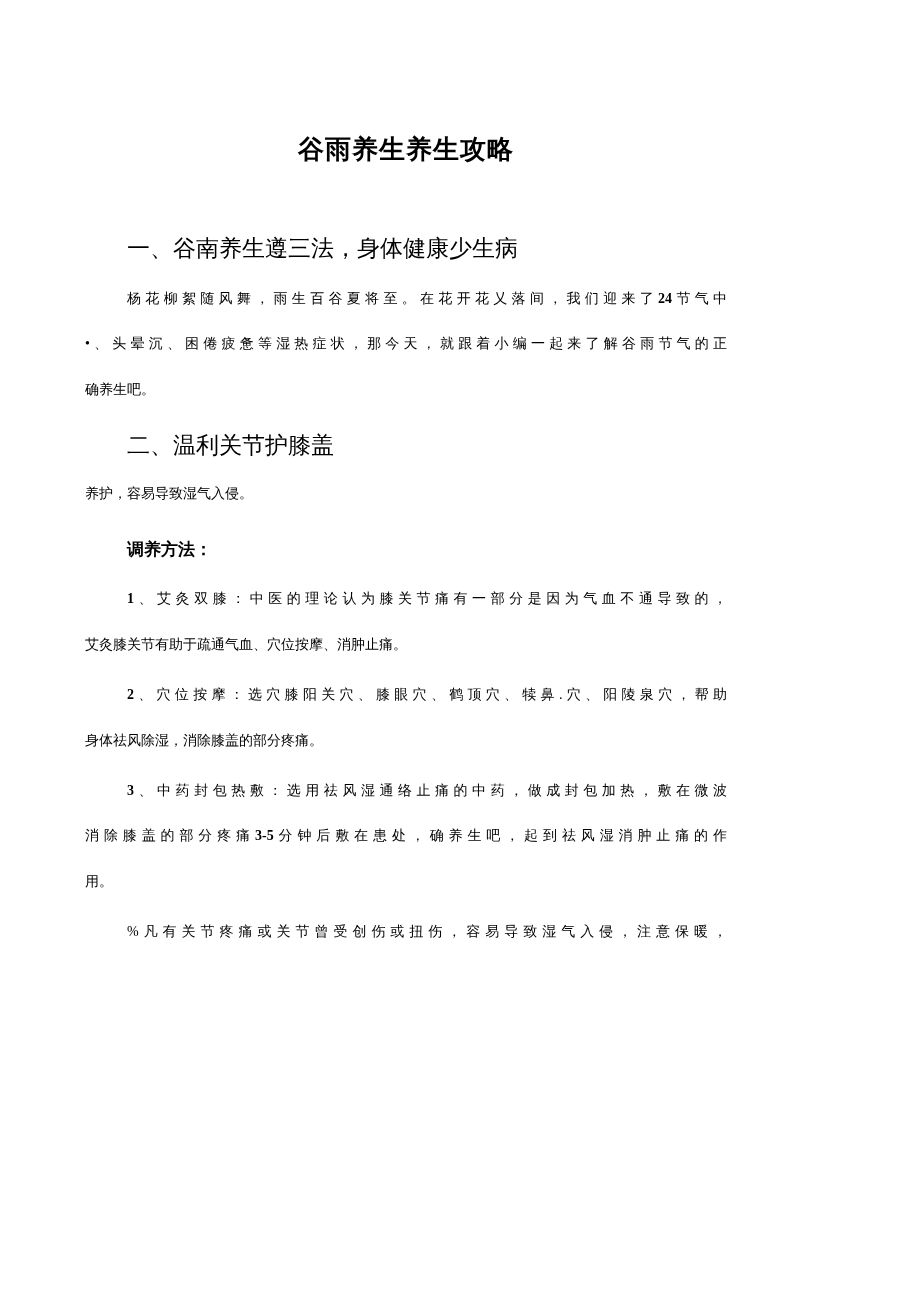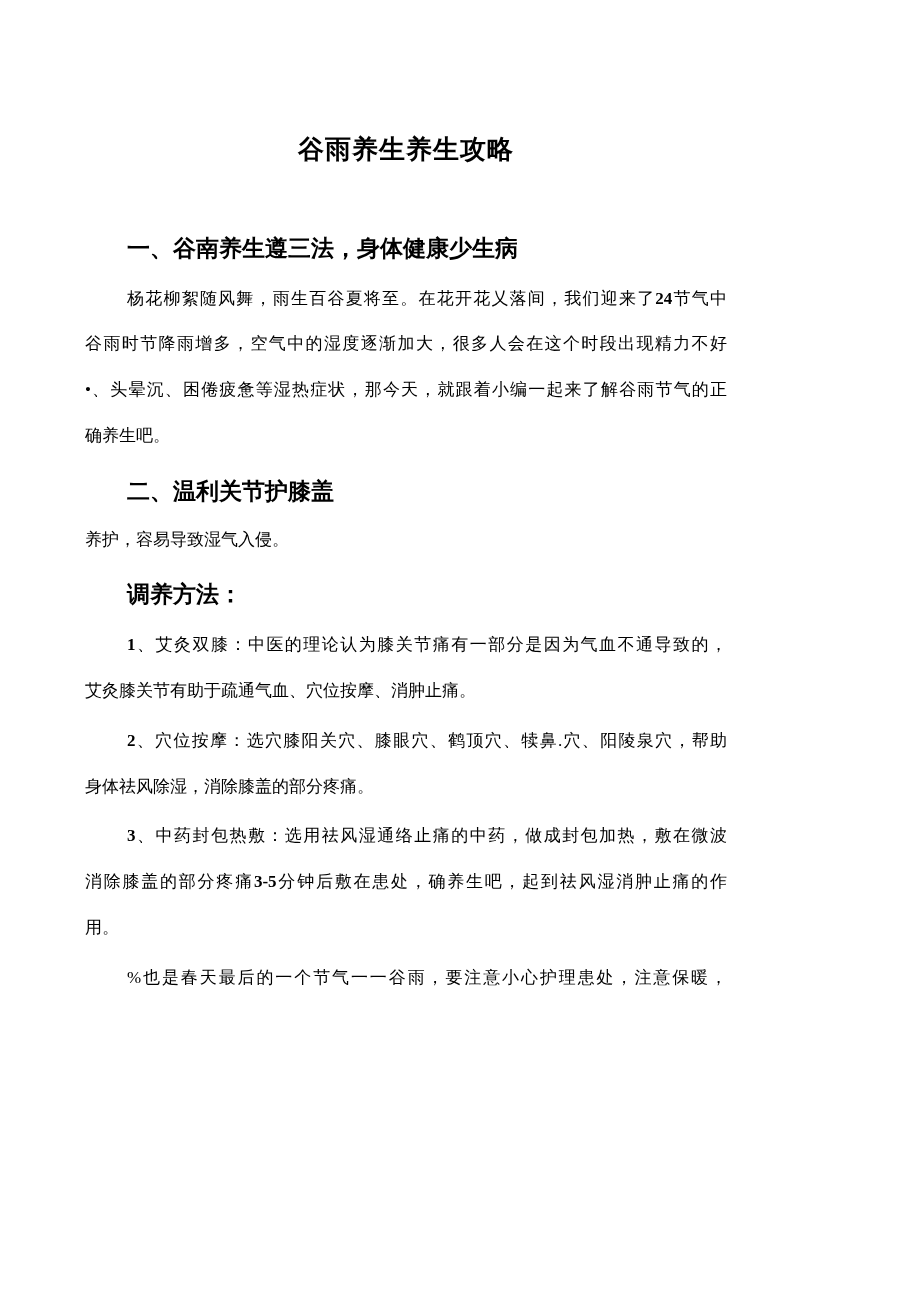--- a/index.html
+++ b/index.html
@@ -19,21 +19,21 @@
     padding: 0 85px;
   }
   .line {
     line-height: 45.8px;
     height: 45.8px;
     white-space: nowrap;
     overflow: visible;
   }
   .body-line {
     font-family: "Liberation Serif", "DejaVu Serif", serif;
-    font-size: 17px;
+    font-size: 14px;
     white-space: normal;
   }
   .justify {
     text-align: justify;
     text-align-last: justify;
     text-justify: inter-character;
   }
   .indent {
     padding-left: 42px;
     margin-top: 4px;
@@ -45,52 +45,51 @@
     font-family: "Liberation Sans", "DejaVu Sans", sans-serif;
     font-size: 26px;
     font-weight: 600;
     text-align: center;
     margin-top: 127px;
     letter-spacing: 1px;
   }
   .heading {
     font-family: "Liberation Sans", "DejaVu Sans", sans-serif;
     font-size: 23px;
-    font-weight: 700;
+    font-weight: 400;
     padding-left: 42px;
     margin-top: 10px;
     margin-bottom: 2px;
   }
   .title + .heading {
     margin-top: 53px;
   }
   .subheading {
     font-family: "Liberation Sans", "DejaVu Sans", sans-serif;
-    font-size: 23px;
+    font-size: 17px;
     font-weight: 700;
     padding-left: 42px;
     margin-top: 10px;
   }
 </style>
 </head>
 <body>
 
 <div class="page">
   <div id="doc" class="doc">
       <div class="line title"><span>谷雨养生养生攻略</span></div>
       <div class="line heading"><span>一、谷南养生遵三法，身体健康少生病</span></div>
       <div class="line body-line indent justify"><span>杨花柳絮随风舞，雨生百谷夏将至。在花开花乂落间，我们迎来了</span><span class="bold-seg">24</span><span>节气中</span></div>
-      <div class="line body-line justify"><span>谷雨时节降雨增多，空气中的湿度逐渐加大，很多人会在这个时段出现精力不好</span></div>
       <div class="line body-line justify"><span>•、头晕沉、困倦疲惫等湿热症状，那今天，就跟着小编一起来了解谷雨节气的正</span></div>
       <div class="line body-line"><span>确养生吧。</span></div>
       <div class="line heading"><span>二、温利关节护膝盖</span></div>
       <div class="line body-line"><span>养护，容易导致湿气入侵。</span></div>
       <div class="line subheading"><span>调养方法：</span></div>
       <div class="line body-line indent justify"><span class="bold-seg">1</span><span>、艾灸双膝：中医的理论认为膝关节痛有一部分是因为气血不通导致的，</span></div>
       <div class="line body-line"><span>艾灸膝关节有助于疏通气血、穴位按摩、消肿止痛。</span></div>
       <div class="line body-line indent justify"><span class="bold-seg">2</span><span>、穴位按摩：选穴膝阳关穴、膝眼穴、鹤顶穴、犊鼻.穴、阳陵泉穴，帮助</span></div>
       <div class="line body-line"><span>身体祛风除湿，消除膝盖的部分疼痛。</span></div>
       <div class="line body-line indent justify"><span class="bold-seg">3</span><span>、中药封包热敷：选用祛风湿通络止痛的中药，做成封包加热，敷在微波</span></div>
       <div class="line body-line justify"><span>消除膝盖的部分疼痛</span><span class="bold-seg">3-5</span><span>分钟后敷在患处，确养生吧，起到祛风湿消肿止痛的作</span></div>
       <div class="line body-line"><span>用。</span></div>
-      <div class="line body-line indent justify"><span>%也是春天最后的一个节气一一谷雨，要注意小心护理患处，注意保暖，</span></div>
+      <div class="line body-line indent justify"><span>%凡有关节疼痛或关节曾受创伤或扭伤，容易导致湿气入侵，注意保暖，</span></div>
     </div>
 </div>
 
 </body></html>

